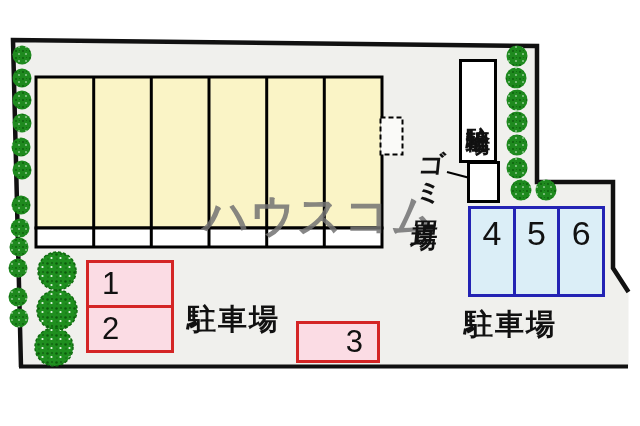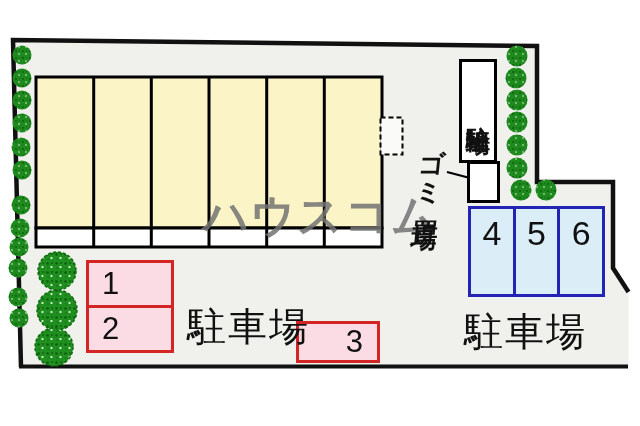--- a/index.html
+++ b/index.html
@@ -63,21 +63,21 @@
 
   
   .pink-lot-3 {
     left:296px; top:321px; width:84px; height:42px;
     background:#fbdce4; border:3px solid #d42525;
     display:flex; align-items:center; justify-content:flex-end;
     padding-right:14px; font-size:31px;
   }
 
   
-  .lot-label { font-size:39px; font-weight:400; letter-spacing:2px; white-space:nowrap; }
+  .lot-label { font-size:29px; font-weight:700; letter-spacing:2px; white-space:nowrap; }
   .lot-label.left  { left:187px; top:300px; }
   .lot-label.right { left:464px; top:305px; }
 </style>
 </head>
 <body>
 
 <div id="plan">
 
   <svg class="base" width="640" height="426" viewBox="0 0 640 426">
     <defs>

